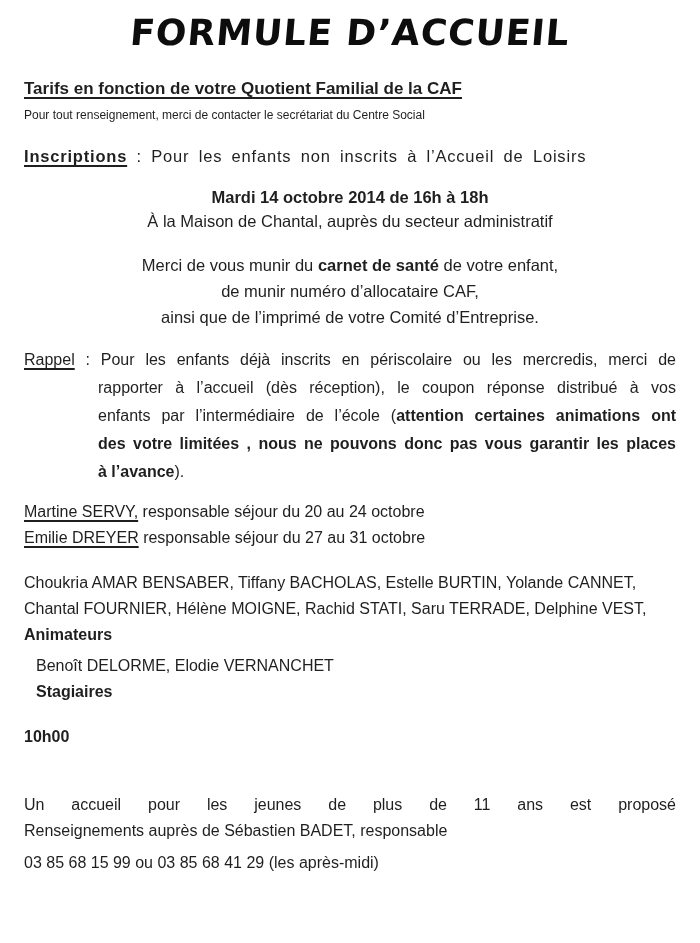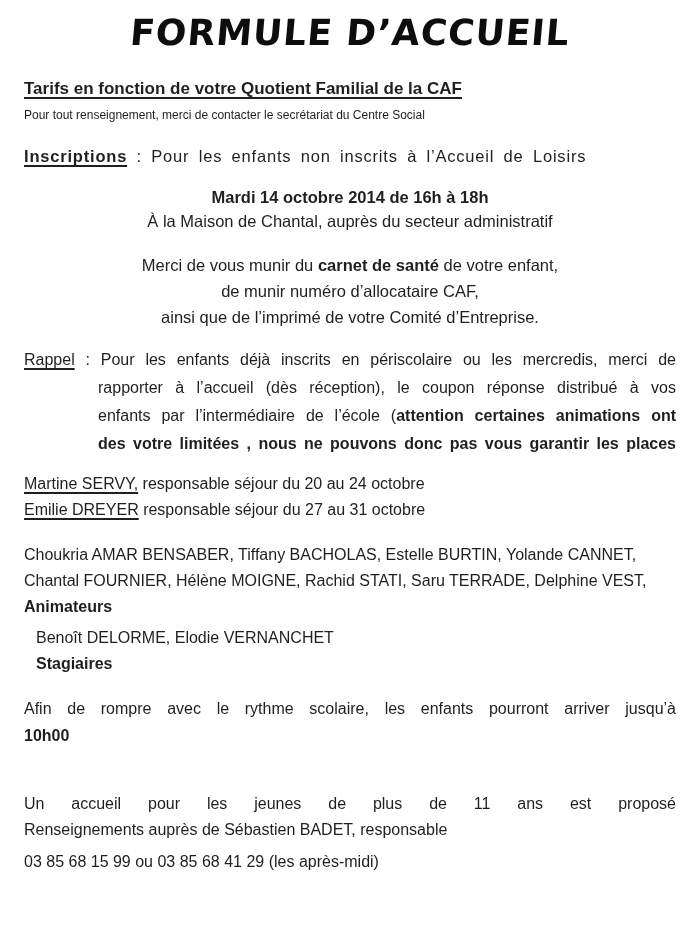--- a/index.html
+++ b/index.html
@@ -83,40 +83,40 @@
     <div><span>Merci de vous munir du </span><span class="b">carnet de santé</span><span> de votre enfant,</span></div>
     <div>de munir numéro d’allocataire CAF,</div>
     <div>ainsi que de l’imprimé de votre Comité d’Entreprise.</div>
   </div>
 
   <div class="rappel">
       <div class="rappel-line jline"><span class="u">Rappel</span><span> : </span><span>Pour les enfants déjà inscrits en périscolaire ou les  mercredis, merci de</span></div>
       <div class="rappel-line indent jline"><span>rapporter à l’accueil (dès réception), le coupon réponse distribué à vos</span></div>
       <div class="rappel-line indent jline"><span>enfants par l’intermédiaire de l’école (</span><span class="b">attention certaines animations ont</span></div>
       <div class="rappel-line indent jline"><span class="b">des votre limitées , nous ne pouvons donc pas vous garantir les places</span></div>
+      <div class="rappel-line indent"><span class="b">à l’avance</span><span>).</span></div>
     </div>
 
   <div class="resp">
     <div><span class="u">Martine SERVY,</span><span> responsable séjour du 20 au 24 octobre</span></div>
     <div><span class="u">Emilie DREYER</span><span> responsable séjour du 27 au 31 octobre</span></div>
   </div>
 
   <div class="anim">
     <div>Choukria AMAR BENSABER, Tiffany BACHOLAS, Estelle BURTIN, Yolande CANNET,</div>
     <div>Chantal FOURNIER, Hélène MOIGNE, Rachid STATI, Saru TERRADE, Delphine VEST,</div>
     <div class="b">Animateurs</div>
   </div>
 
   <div class="stag">
     <div>Benoît DELORME, Elodie VERNANCHET</div>
     <div class="b">Stagiaires</div>
   </div>
 
   <div class="arrivee">
-    <div class="jline">Afin de rompre avec le rythme scolaire, les enfants pourront arriver jusqu’à</div>
     <div class="b">10h00</div>
   </div>
 
   <div class="jeunes">
     <div class="jline">Un accueil pour les jeunes de plus de 11 ans est proposé</div>
     <div>Renseignements auprès de Sébastien BADET, responsable</div>
   </div>
 
   <div class="phone">03 85 68 15 99 ou 03 85 68 41 29 (les après-midi)</div>
 

